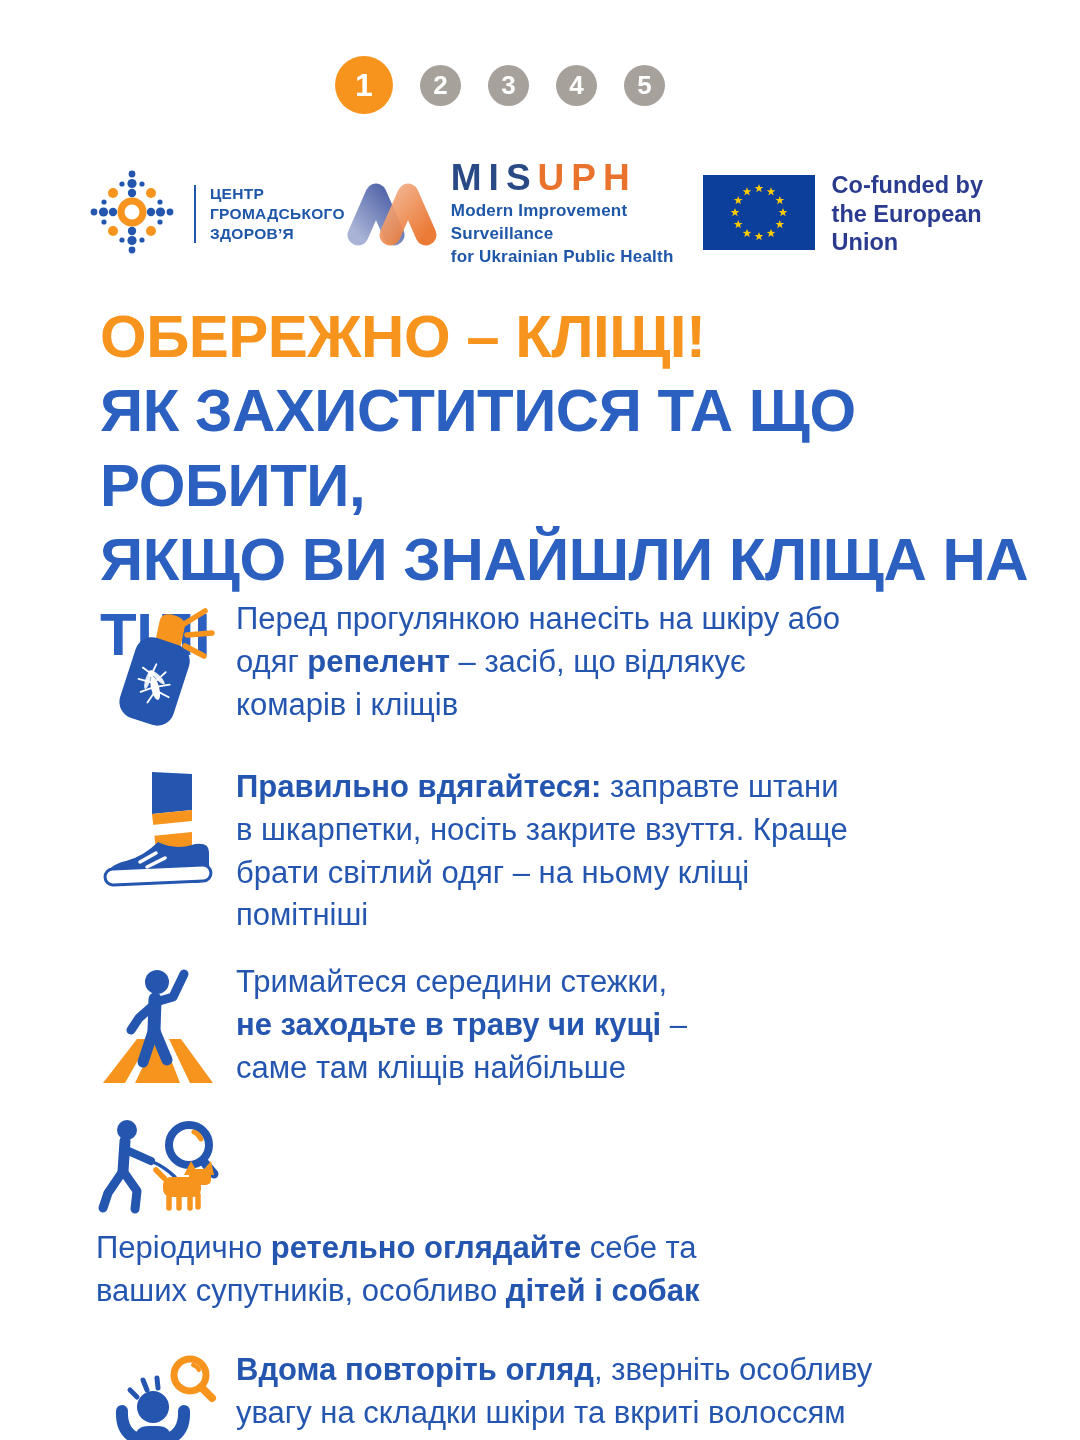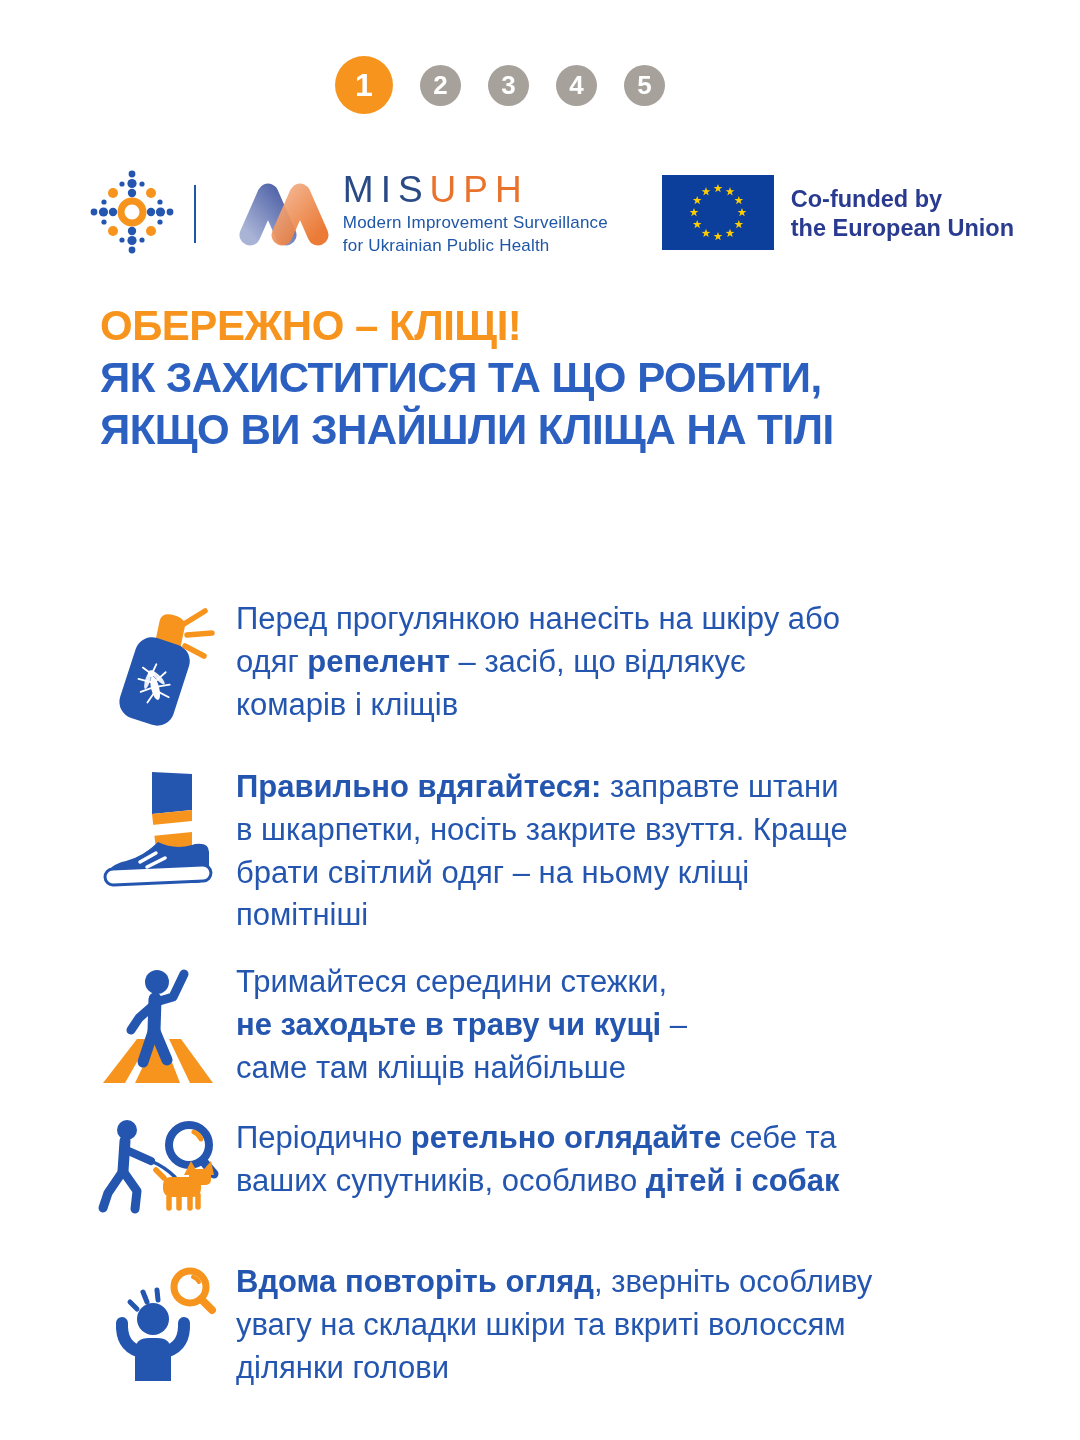--- a/index.html
+++ b/index.html
@@ -31,56 +31,56 @@
   .logos{
     position:absolute;top:160px;left:84px;right:66px;height:108px;
     display:flex;justify-content:space-between;align-items:center;
   }
   .logo-phc{display:flex;align-items:center;gap:14px;}
   .phc-divider{width:2px;height:58px;background:var(--phc-blue,#1e56a8);}
   .phc-name{
     font-weight:bold;font-size:15.5px;line-height:1.28;
     color:var(--phc-blue,#1e56a8);letter-spacing:.3px;
   }
-  .logo-misuph{display:flex;align-items:center;gap:10px;}
+  .logo-misuph{display:flex;align-items:center;gap:10px;font-weight:bold;}
   .misuph-word{font-size:37px;letter-spacing:7px;line-height:1;white-space:nowrap;}
   .misuph-mis{color:var(--misuph-blue,#2a4a86);}
   .misuph-uph{color:var(--misuph-orange,#e9732c);}
   .misuph-tagline{
     font-size:17px;line-height:1.35;color:var(--phc-blue,#1e56a8);
     margin-top:4px;letter-spacing:.2px;
   }
   .logo-eu{display:flex;align-items:center;gap:17px;padding-left:13px;}
   .eu-text{
     font-weight:bold;font-size:23.5px;line-height:1.22;
     color:var(--eu-text-blue,#2a3b8f);
   }
 
   
   .title{
     position:absolute;left:100px;top:300px;
-    font-weight:bold;font-size:42px;line-height:1.24;letter-spacing:-.5px;
+    font-weight:bold;font-size:60px;line-height:1.24;letter-spacing:-.5px;
     color:var(--title-blue,#2b5fc0);
   }
   .title .warning{color:var(--orange,#f7941d);}
   .subtitle{
     position:absolute;left:100px;top:527px;
     font-weight:bold;font-size:38px;letter-spacing:-.5px;
     color:var(--title-blue,#2b5fc0);white-space:nowrap;
   }
   .seg-orange{color:var(--orange,#f7941d);}
   .seg-bold{font-weight:bold;}
 
   
   .rules{position:absolute;left:88px;top:596px;width:930px;display:flex;flex-direction:column;}
   .rule{display:flex;align-items:flex-start;}
   .rule:nth-child(1){margin-bottom:32px;}
   .rule:nth-child(2){margin-bottom:22px;}
   .rule:nth-child(3){margin-bottom:26px;}
-  .rule:nth-child(4){margin-bottom:34px;}
+  .rule:nth-child(4){margin-bottom:34px;flex-direction:column;}
   .rule-icon{width:140px;min-width:140px;display:flex;justify-content:center;}
   .rule-icon svg{display:block;}
   .rule-text{
     margin-left:8px;padding-top:2px;
     font-size:31px;line-height:1.38;color:var(--text-blue,#2456b0);
     white-space:pre-wrap;
   }
 
   
   .f-blue{fill:var(--icon-blue,#2456b0);}
@@ -131,20 +131,25 @@
             <circle class="f-blue" cx="58" cy="20" r="2.6"></circle>
           <circle class="f-blue" cx="20" cy="38" r="2.6"></circle>
             <circle class="f-blue" cx="20" cy="58" r="2.6"></circle>
           <circle class="f-blue" cx="38" cy="76" r="2.6"></circle>
             <circle class="f-blue" cx="58" cy="76" r="2.6"></circle>
           <circle class="f-blue" cx="76" cy="38" r="2.6"></circle>
             <circle class="f-blue" cx="76" cy="58" r="2.6"></circle>
         </svg>
       </span>
       <span class="phc-divider"></span>
+      <span class="phc-name">
+        <span>ЦЕНТР</span><br>
+        <span>ГРОМАДСЬКОГО</span><br>
+        <span>ЗДОРОВ’Я</span>
+      </span>
     </div>
 
     <div class="logo-misuph">
       <span>
         <svg width="96" height="78" viewBox="0 0 96 78">
           <defs>
             <linearGradient id="mgb" x1="0" y1="1" x2="1" y2="0">
               <stop offset="0" stop-color="#a9b3d6"></stop>
                 <stop offset="1" stop-color="#4c60a6"></stop>
             </linearGradient>

